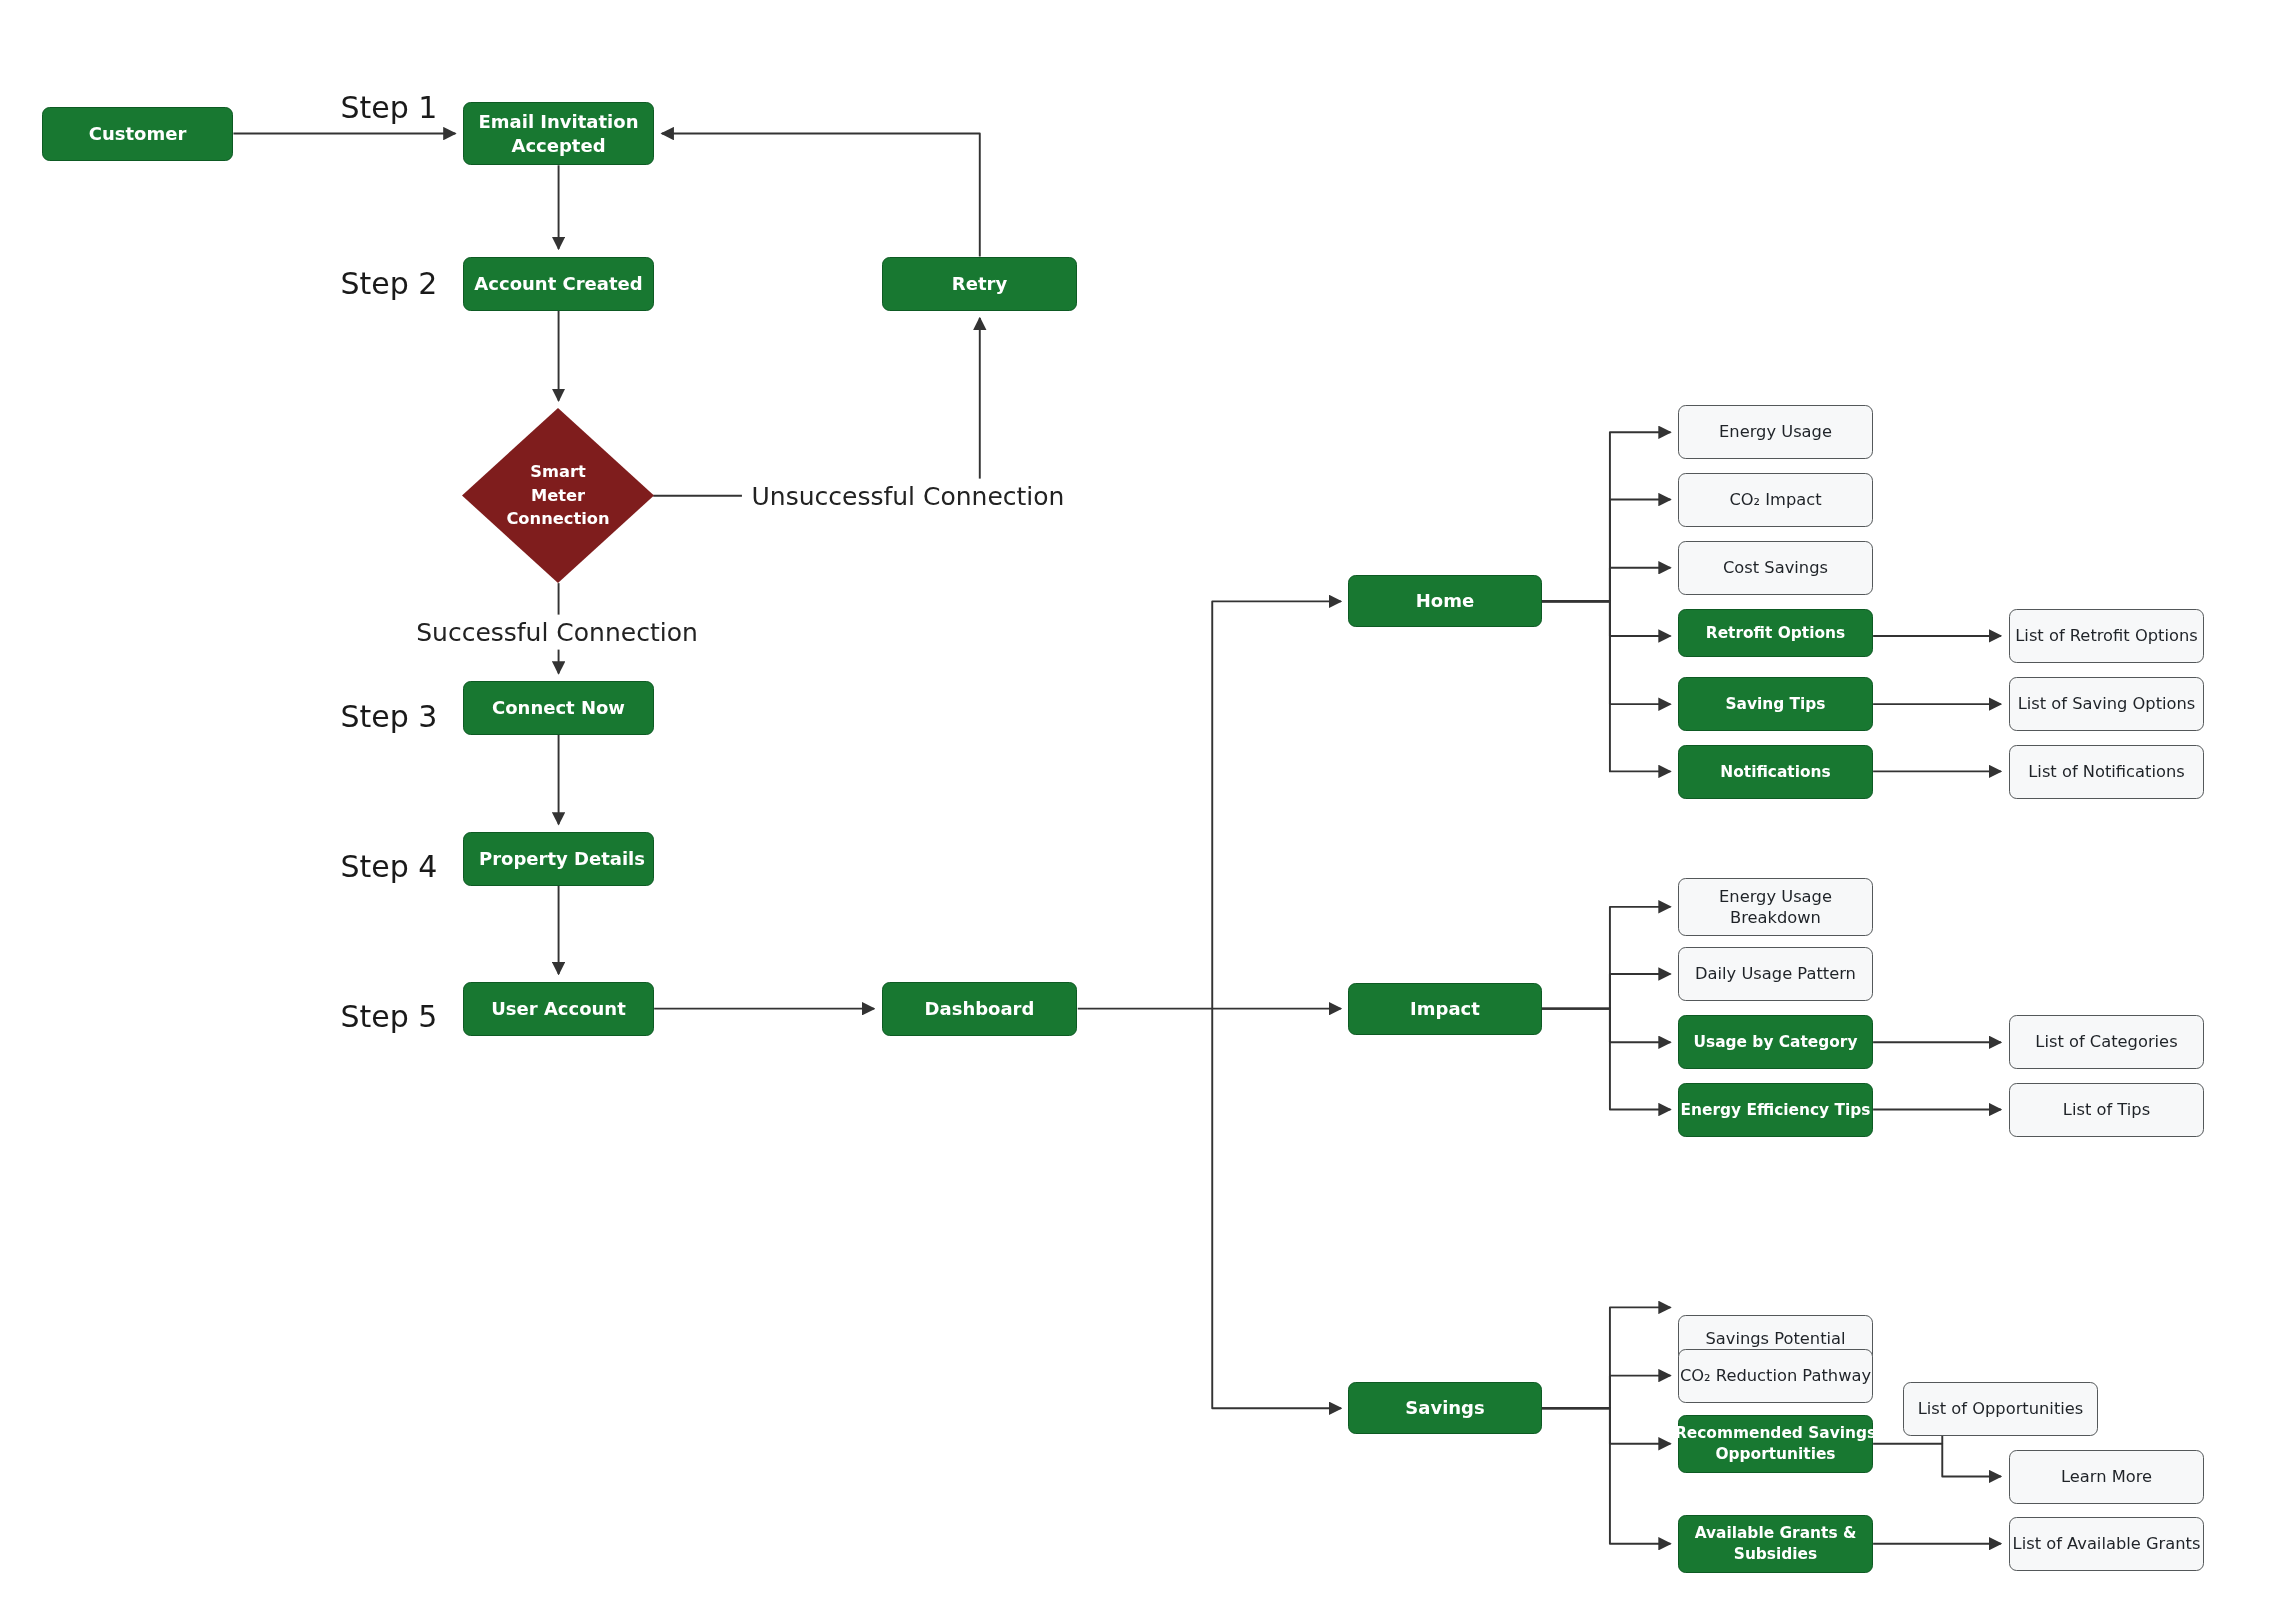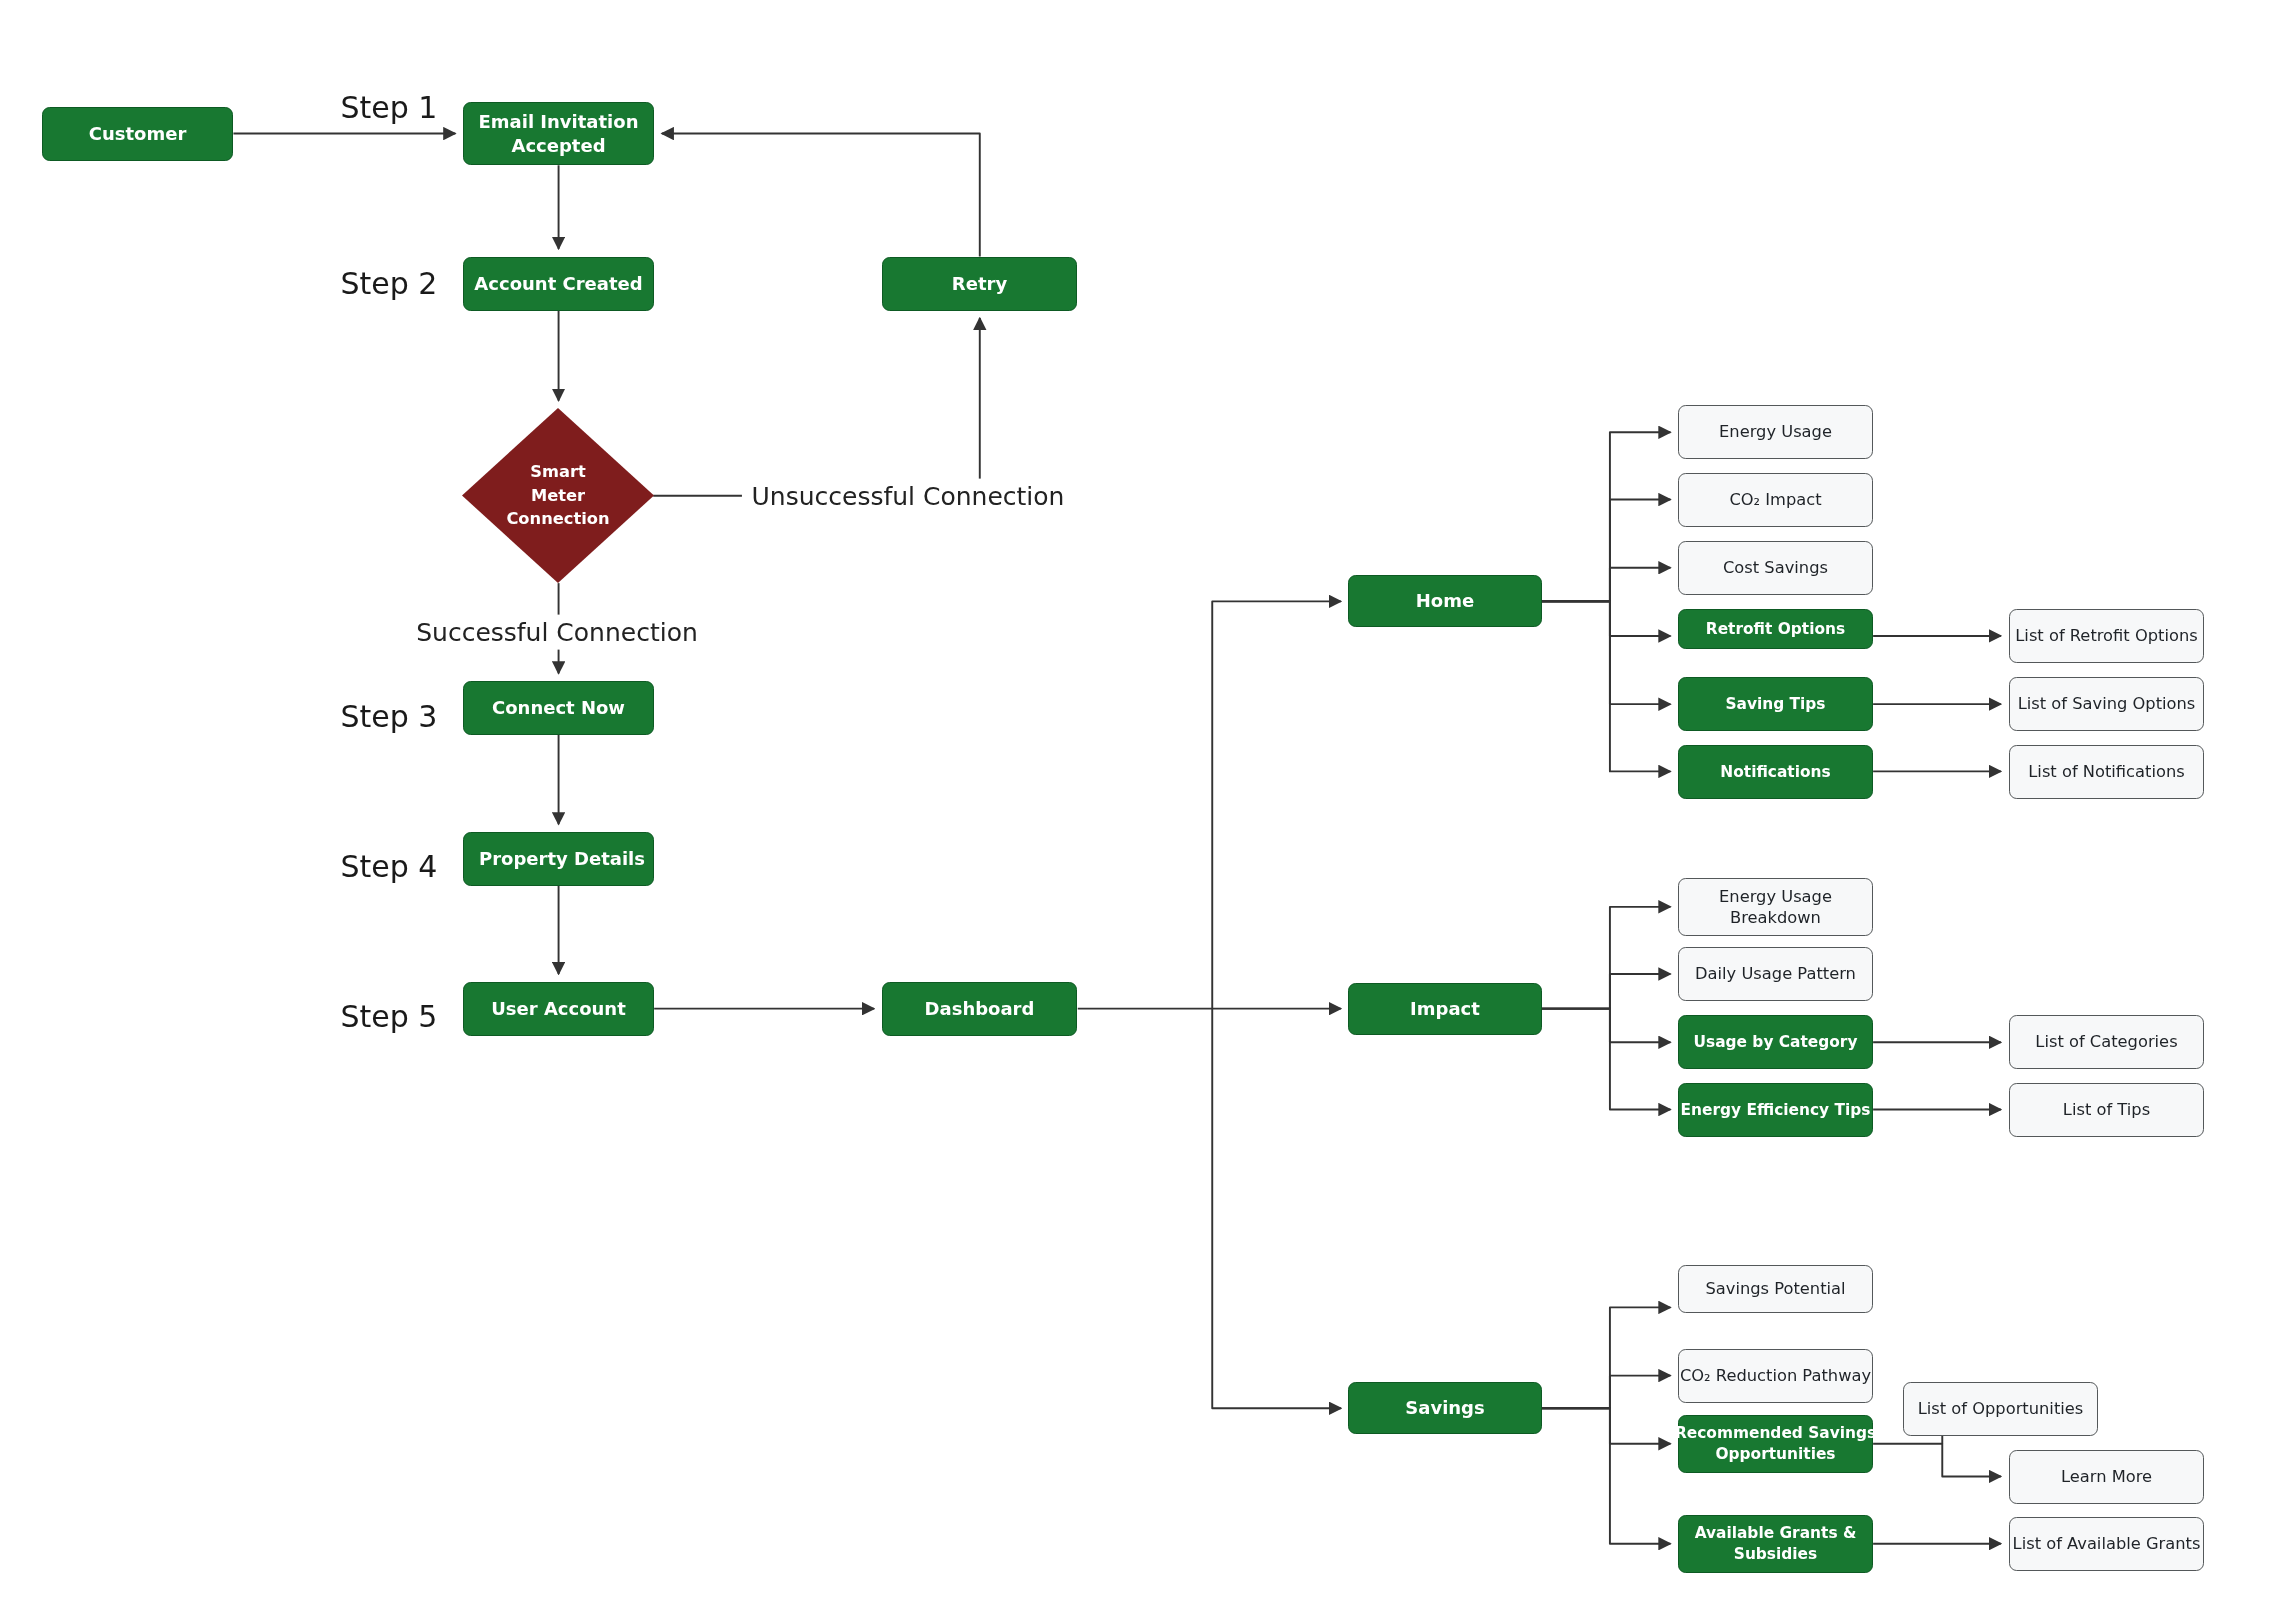--- a/index.html
+++ b/index.html
@@ -119,31 +119,31 @@
   <div class="node green" style="left:463px; top:982px; width:191px; height:54px;">User Account</div>
   <div class="node green" style="left:882px; top:982px; width:195px; height:54px;">Dashboard</div>
 
   <div class="node green" style="left:1348px; top:575px;  width:194px; height:52px;">Home</div>
   <div class="node green" style="left:1348px; top:983px; width:194px; height:52px;">Impact</div>
   <div class="node green" style="left:1348px; top:1382px; width:194px; height:52px;">Savings</div>
 
   <div class="node light" style="left:1678px; top:405px; width:195px; height:54px;">Energy Usage</div>
   <div class="node light" style="left:1678px; top:473px; width:195px; height:54px;">CO₂ Impact</div>
   <div class="node light" style="left:1678px; top:541px; width:195px; height:54px;">Cost Savings</div>
-  <div class="node green child" style="left:1678px; top:609px; width:195px; height:40px;">Retrofit Options</div>
+  <div class="node green child" style="left:1678px; top:609px; width:195px; height:48px;">Retrofit Options</div>
   <div class="node green child" style="left:1678px; top:677px; width:195px; height:54px;">Saving Tips</div>
   <div class="node green child" style="left:1678px; top:745px; width:195px; height:54px;">Notifications</div>
 
   <div class="node light" style="left:1678px; top:878px;  width:195px; height:58px;">Energy Usage
 Breakdown</div>
   <div class="node light" style="left:1678px; top:947px;  width:195px; height:54px;">Daily Usage Pattern</div>
   <div class="node green child" style="left:1678px; top:1015px; width:195px; height:54px;">Usage by Category</div>
   <div class="node green child" style="left:1678px; top:1083px; width:195px; height:54px;">Energy Efficiency Tips</div>
 
-  <div class="node light" style="left:1678px; top:1265px; width:195px; height:48px;">Savings Potential</div>
+  <div class="node light" style="left:1678px; top:1315px; width:195px; height:48px;">Savings Potential</div>
   <div class="node light" style="left:1678px; top:1349px; width:195px; height:54px;">CO₂ Reduction Pathway</div>
   <div class="node green child" style="left:1678px; top:1415px; width:195px; height:58px;">Recommended Savings
 Opportunities</div>
   <div class="node green child" style="left:1678px; top:1515px; width:195px; height:58px;">Available Grants &amp;
 Subsidies</div>
 
   <div class="node light" style="left:2009px; top:609px;  width:195px; height:54px;">List of Retrofit Options</div>
   <div class="node light" style="left:2009px; top:677px;  width:195px; height:54px;">List of Saving Options</div>
   <div class="node light" style="left:2009px; top:745px;  width:195px; height:54px;">List of Notifications</div>
   <div class="node light" style="left:2009px; top:1015px; width:195px; height:54px;">List of Categories</div>

